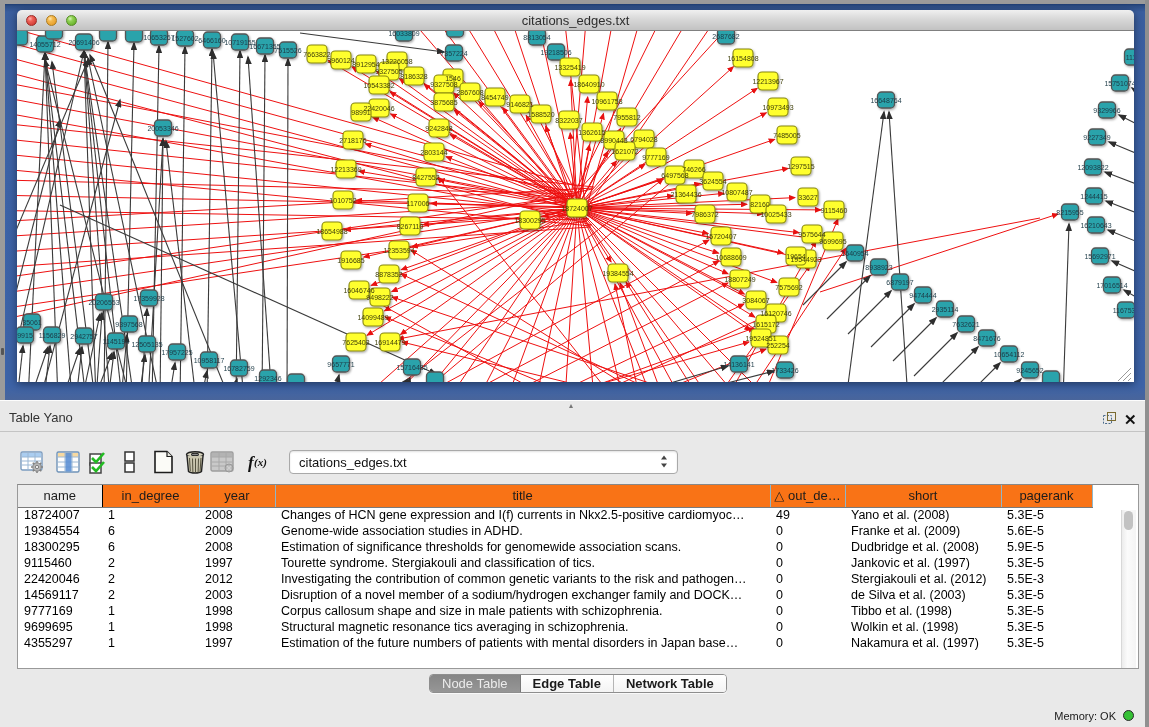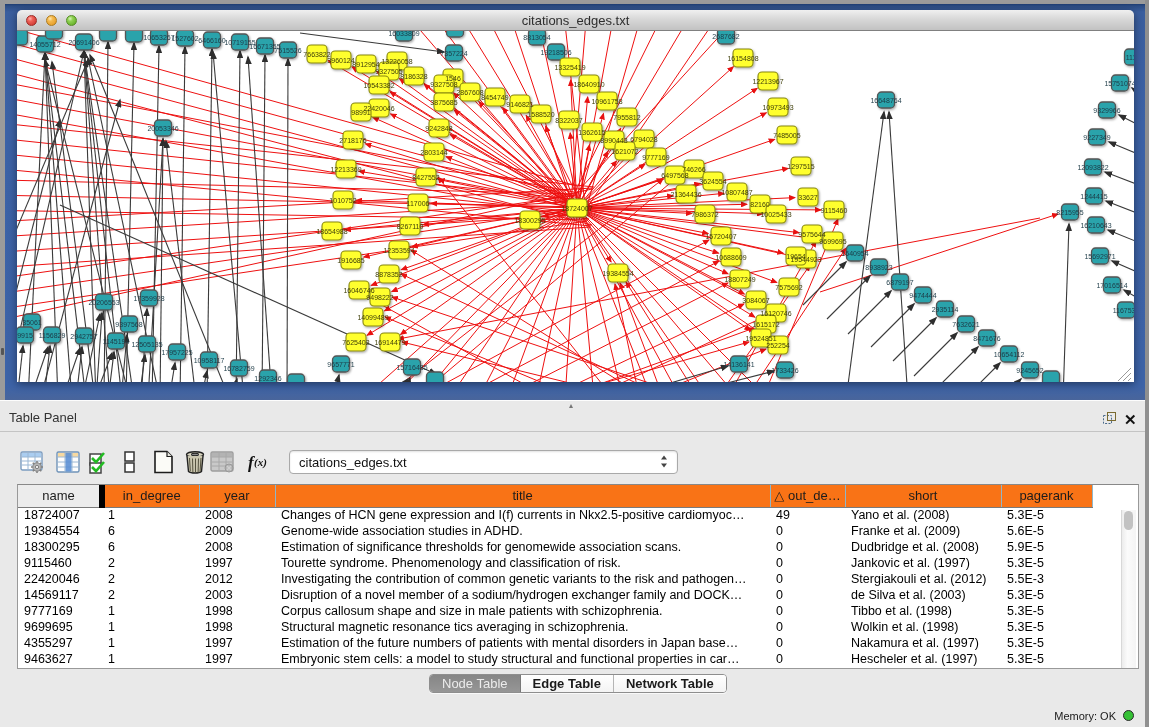--- a/index.html
+++ b/index.html
@@ -34,21 +34,21 @@
 
 #toolbar { position:absolute; left:0; top:44px; width:1149px; height:36px; }
 .ticon { position:absolute; top:6px; }
 #combo { position:absolute; left:289px; top:6px; width:389px; height:24px; background:#ffffff; border:1px solid #a9a9a9; border-radius:4px; box-shadow:inset 0 1px 2px rgba(0,0,0,0.12); }
 #combo .ctext { position:absolute; left:9px; top:4px; font-size:13px; color:#111; }
 #combo .arrows { position:absolute; right:9px; top:3px; }
 
 #tablewrap { position:absolute; left:17px; top:84px; width:1122px; height:585px; background:#ffffff; border:1px solid #999; border-top:1px solid #888; height:185px; }
 table.grid { border-collapse:collapse; table-layout:fixed; width:1074px; font-size:13px; }
 table.grid th { height:22px; font-weight:normal; color:#1c1c1c; text-align:center; border-right:1px solid #8fb6c8; border-bottom:1px solid #7a7a7a; background:#f97316; overflow:hidden; white-space:nowrap; }
-table.grid th.first { background:#ececec; border-right:6px solid #000000; }
+table.grid th.first { background:#ececec; border-right:1px solid #000000; }
 table.grid td { height:16px; color:#000; padding:0 0 0 6px; white-space:nowrap; overflow:hidden; font-size:12.5px; }
 #scrollbar { position:absolute; right:2px; top:25px; width:15px; height:158px; background:linear-gradient(90deg,#ececec,#fbfbfb 40%,#f4f4f4); border-left:1px solid #d8d8d8; }
 #scrollthumb { position:absolute; left:2px; top:1px; width:9px; height:19px; background:#c2c2c2; border-radius:4.5px; }
 
 #tabs { position:absolute; left:429px; top:274px; height:19px; display:flex; border:1px solid #8e8e8e; border-radius:4px; overflow:hidden; background:#fff; box-shadow:0 1px 0 rgba(255,255,255,0.7); }
 #tabs .tab { height:19px; line-height:18px; font-size:13px; font-weight:bold; color:#1a1a1a; padding:0 12px; background:linear-gradient(180deg,#ffffff,#f2f2f2); border-right:1px solid #b5b5b5; }
 #tabs .tab.sel { background:linear-gradient(180deg,#868686,#989898); color:#ececec; font-weight:normal; border-right:1px solid #787878; }
 #tabs .tab:last-child { border-right:none; }
 #memory { position:absolute; right:33px; top:310px; font-size:11px; color:#1a1a1a; }
 #memdot { position:absolute; right:15px; top:310px; width:11px; height:11px; border-radius:50%; background:#35c135; border:1px solid #2a2a2a; }
@@ -580,21 +580,21 @@
         <div class="title">citations_edges.txt</div>
         <div class="tl" id="tlr"></div>
         <div class="tl" id="tly"></div>
         <div class="tl" id="tlg"></div>
       </div>
     </div>
   </div>
   <div id="bottom">
     <div class="rstrip"></div>
     <div id="tp-sep2"></div>
-    <div id="tp-title">Table Panel</div>
+    <div id="tp-title">Table Yano</div>
     <div id="tp-sep"></div>
     <div id="splitgrip">▴</div>
     <svg id="floaticon" viewBox="0 0 13 13">
         <rect x="0.5" y="3.5" width="8" height="8" fill="none" stroke="#4a6a8a" stroke-width="1" stroke-dasharray="2 1.4"></rect>
         <rect x="4.5" y="0.5" width="8" height="8" fill="none" stroke="#7a6a30" stroke-width="1"></rect>
       </svg>
     <div id="closeicon">✕</div>
     <div id="toolbar">
 <svg class="ticon" style="left:20px" width="24" height="24" viewBox="0 0 24 24">
           <rect x="1" y="2" width="21" height="18" rx="1.5" fill="#ffffff" stroke="#7b9cc0" stroke-width="1.4"></rect>
@@ -705,21 +705,21 @@
               <td>2008</td>
               <td>Estimation of significance thresholds for genomewide association scans.</td>
               <td>0</td>
               <td>Dudbridge et al. (2008)</td>
               <td>5.9E-5</td>
             </tr>
         <tr>
               <td>9115460</td>
               <td>2</td>
               <td>1997</td>
-              <td>Tourette syndrome. Phenomenology and classification of risk.</td>
+              <td>Tourette syndrome. Stergiakouli and classification of tics.</td>
               <td>0</td>
               <td>Jankovic et al. (1997)</td>
               <td>5.3E-5</td>
             </tr>
         <tr>
               <td>22420046</td>
               <td>2</td>
               <td>2012</td>
               <td>Investigating the contribution of common genetic variants to the risk and pathogen…</td>
               <td>0</td>
@@ -753,29 +753,20 @@
               <td>Wolkin et al. (1998)</td>
               <td>5.3E-5</td>
             </tr>
         <tr>
               <td>4355297</td>
               <td>1</td>
               <td>1997</td>
               <td>Estimation of the future numbers of patients with mental disorders in Japan base…</td>
               <td>0</td>
               <td>Nakamura et al. (1997)</td>
-              <td>5.3E-5</td>
-            </tr>
-        <tr>
-              <td>9463627</td>
-              <td>1</td>
-              <td>1997</td>
-              <td>Embryonic stem cells: a model to study structural and functional properties in car…</td>
-              <td>0</td>
-              <td>Hescheler et al. (1997)</td>
               <td>5.3E-5</td>
             </tr>
       </tbody>
         </table>
       <div id="scrollbar">
           <div id="scrollthumb"></div>
         </div>
     </div>
     <div id="tabs">
       <div class="tab sel">Node Table</div>

